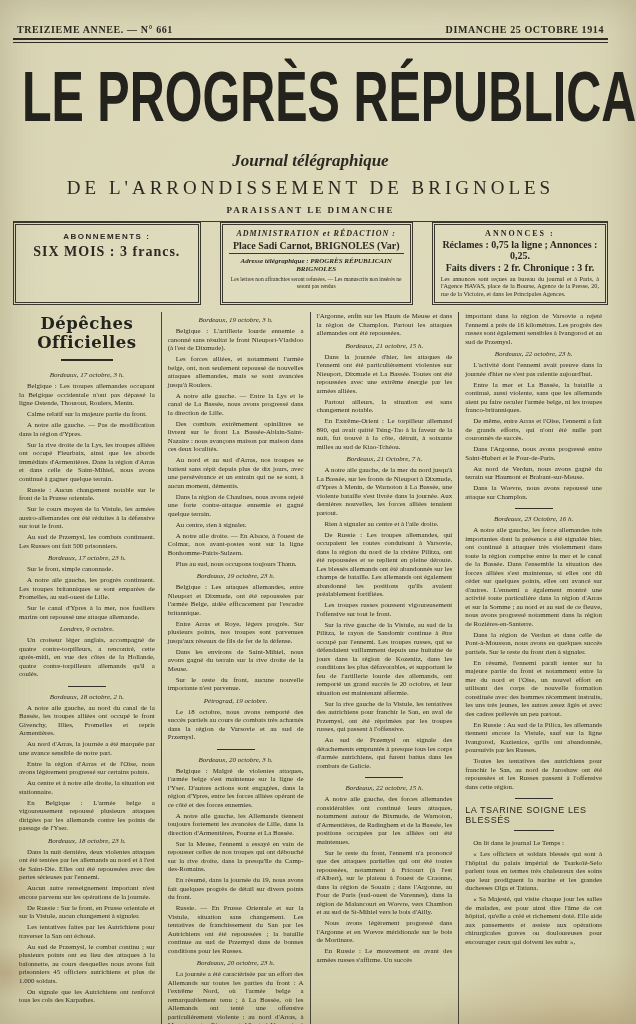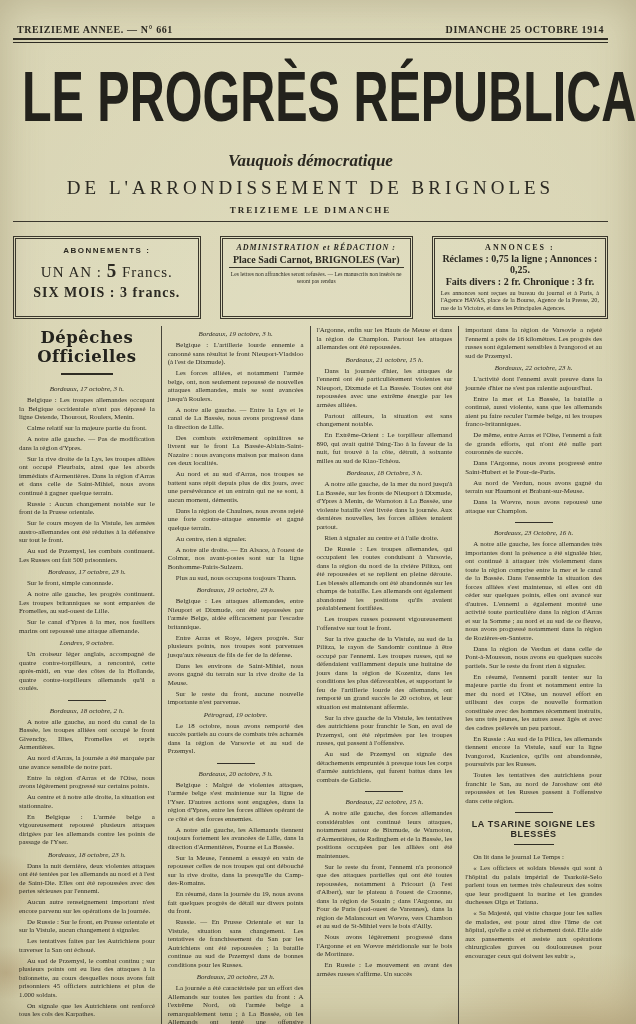--- a/index.html
+++ b/index.html
@@ -32,21 +32,21 @@
     font-weight:700;font-size:50px;letter-spacing:0px;
     transform:scale(.97,1.42);transform-origin:50% 20%;
     margin-top:14px;height:86px;line-height:66px;color:#23221c;
   }
   .j-demo{ text-align:center;font-weight:bold;font-style:italic;font-size:17px;margin-top:8px;}
   .arrond{ text-align:center;font-size:19px;letter-spacing:4px;margin-top:6px;}
   .paraissant{text-align:center;font-size:9px;font-weight:bold;letter-spacing:2px;margin-top:6px;}
   .thinrule{border-top:1px solid #3b382e;margin-top:6px;}
 
   
-  .boxes{display:flex;gap:19px;margin-top:14px;align-items:stretch;}
+  .boxes{display:flex;gap:19px;margin-top:0;align-items:stretch;}
   .ibox{border:3px double #3a372c;background:rgba(255,255,248,.08);
     text-align:center;padding:4px 4px 5px 4px;box-sizing:border-box;}
   .ibox.b1{width:33%;}
   .ibox.b2{width:34%;}
   .ibox.b3{width:31%;}
   .ibox .btitle{font-family:"Liberation Sans", sans-serif;font-size:8px;font-weight:bold;letter-spacing:1.5px;margin-top:3px;}
   .abo-main{font-size:15px;letter-spacing:1px;margin-top:5px;}
   .abo-main .big{font-size:19px;font-weight:bold;}
   .abo-six{font-size:14px;letter-spacing:1px;margin-top:3px;font-weight:bold;}
   .adm-title{font-size:8px;font-weight:bold;letter-spacing:1px;font-style:italic;}
@@ -69,53 +69,53 @@
     margin:2px 0 10px 0;color:#24231d;
   }
   .b-display_title::after{content:"";display:block;width:52px;margin:7px auto 0;
     border-top:2px solid #2e2c24;}
   .b-dateline{font-style:italic;text-align:center;font-size:7px;margin:4px 0 3px 0;}
   .b-para{font-size:6.9px;line-height:8.5px;text-align:justify;
     text-indent:8px;margin:0 0 2.5px 0;}
   .b-para.noindent{text-indent:0;}
   .b-separator{width:38px;border-top:1px solid #33302a;margin:7px auto 6px auto;height:0;}
   .b-section_title{
-    font-family:"Liberation Sans", sans-serif;font-weight:bold;
-    font-size:9px;text-align:center;letter-spacing:.6px;margin:6px 0 8px 0;
+    font-family:"Liberation Sans", sans-serif;font-weight:normal;
+    font-size:9px;letter-spacing:.6px;margin:6px 0 8px 0;
   }
   .b-section_title::after{content:"";display:block;width:40px;margin:5px auto 0;
     border-top:1px solid #2e2c24;}
 </style>
 </head>
 <body>
 
 <div id="page">
   <div id="inner">
 
     <div class="topline">
       <span>TREIZIEME ANNEE. — N° 661</span>
       <span>DIMANCHE 25 OCTOBRE 1914</span>
     </div>
     <div class="toprule"></div>
 
     <div class="masthead">LE PROGRÈS RÉPUBLICAIN</div>
-    <div class="j-demo">Vauquois démocratique</div>
+    <div class="j-demo">Journal télégraphique</div>
     <div class="arrond">DE L'ARRONDISSEMENT DE BRIGNOLES</div>
-    <div class="paraissant">TREIZIEME LE DIMANCHE</div>
+    <div class="paraissant">PARAISSANT LE DIMANCHE</div>
     <div class="thinrule"></div>
 
     <div class="boxes">
       <div class="ibox b1">
         <div class="btitle">ABONNEMENTS :</div>
-        <div class="abo-main"><span>UN AN : </span><span class="big">5</span><span> Francs.</span></div>
         <div class="abo-six">SIX MOIS : 3 francs.</div>
       </div>
       <div class="ibox b2">
         <div class="adm-title">ADMINISTRATION et RÉDACTION :</div>
         <div class="adm-addr">Place Sadi Carnot, BRIGNOLES (Var)</div>
+        <div class="adm-tel">Adresse télégraphique : PROGRÈS RÉPUBLICAIN BRIGNOLES</div>
         <div class="adm-note">Les lettres non affranchies seront refusées. — Les manuscrits non insérés ne seront pas rendus</div>
       </div>
       <div class="ibox b3">
         <div class="ann-title">ANNONCES :</div>
         <div class="ann-l">Réclames : 0,75 la ligne ; Annonces : 0,25.</div>
         <div class="ann-l">Faits divers : 2 fr. Chronique : 3 fr.</div>
         <div class="ann-note">Les annonces sont reçues au bureau du journal et à Paris, à l'Agence HAVAS, place de la Bourse, Agence de la Presse, 20, rue de la Victoire, et dans les Principales Agences.</div>
       </div>
     </div>
 
@@ -178,21 +178,21 @@
           <p class="b-para">Russie. — En Prusse Orientale et sur la Vistule, situation sans changement. Les tentatives de franchissement du San par les Autrichiens ont été repoussées ; la bataille continue au sud de Przemysl dans de bonnes conditions pour les Russes.</p>
           <div class="b-dateline">Bordeaux, 20 octobre, 23 h.</div>
           <p class="b-para">La journée a été caractérisée par un effort des Allemands sur toutes les parties du front : A l'extrême Nord, où l'armée belge a remarquablement tenu ; à La Bassée, où les Allemands ont tenté une offensive particulièrement violente : au nord d'Arras, à Mametz, entre Péronne et Albert, à Vauquois, à l'est de</p>
         </div>
       <div class="col sep">
           <p class="b-para noindent">l'Argonne, enfin sur les Hauts de Meuse et dans la région de Champlon. Partout les attaques allemandes ont été repoussées.</p>
           <div class="b-dateline">Bordeaux, 21 octobre, 15 h.</div>
           <p class="b-para">Dans la journée d'hier, les attaques de l'ennemi ont été particulièrement violentes sur Nieuport, Dixmude et La Bassée. Toutes ont été repoussées avec une extrême énergie par les armées alliées.</p>
           <p class="b-para">Partout ailleurs, la situation est sans changement notable.</p>
           <p class="b-para">En Extrême-Orient : Le torpilleur allemand 890, qui avait quitté Tsing-Tao à la faveur de la nuit, fut trouvé à la côte, détruit, à soixante milles au sud de Kiao-Tchéou.</p>
-          <div class="b-dateline">Bordeaux, 18 Octobre, 3 h.</div>
+          <div class="b-dateline">Bordeaux, 21 Octobre, 7 h.</div>
           <p class="b-para">A notre aile gauche, de la mer du nord jusqu'à La Bassée, sur les fronts de Nieuport à Dixmude, d'Ypres à Menin, de Warnoton à La Bassée, une violente bataille s'est livrée dans la journée. Aux dernières nouvelles, les forces alliées tenaient partout.</p>
           <p class="b-para">Rien à signaler au centre et à l'aile droite.</p>
           <p class="b-para">De Russie : Les troupes allemandes, qui occupaient les routes conduisant à Varsovie, dans la région du nord de la rivière Pilitza, ont été repoussées et se replient en pleine déroute. Les blessés allemands ont été abandonnés sur les champs de bataille. Les allemands ont également abandonné les positions qu'ils avaient préalablement fortifiées.</p>
           <p class="b-para">Les troupes russes poussent vigoureusement l'offensive sur tout le front.</p>
           <p class="b-para">Sur la rive gauche de la Vistule, au sud de la Pilitza, le rayon de Sandomir continue à être occupé par l'ennemi. Les troupes russes, qui se défendaient vaillamment depuis une huitaine de jours dans la région de Kozenitz, dans les conditions les plus défavorables, et supportant le feu de l'artillerie lourde des allemands, ont remporté un grand succès le 20 octobre, et leur situation est maintenant affermie.</p>
           <p class="b-para">Sur la rive gauche de la Vistule, les tentatives des autrichiens pour franchir le San, en aval de Przemysl, ont été réprimées par les troupes russes, qui passent à l'offensive.</p>
           <p class="b-para">Au sud de Przemysl on signale des détachements empruntés à presque tous les corps d'armée autrichiens, qui furent battus dans les combats de Galicie.</p>
           <div class="b-separator"></div>
           <div class="b-dateline">Bordeaux, 22 octobre, 15 h.</div>
           <p class="b-para">A notre aile gauche, des forces allemandes considérables ont continué leurs attaques, notamment autour de Bixmude, de Warnoton, d'Armentières, de Radinghem et de la Bassée, les positions occupées par les alliées ont été maintenues.</p>

